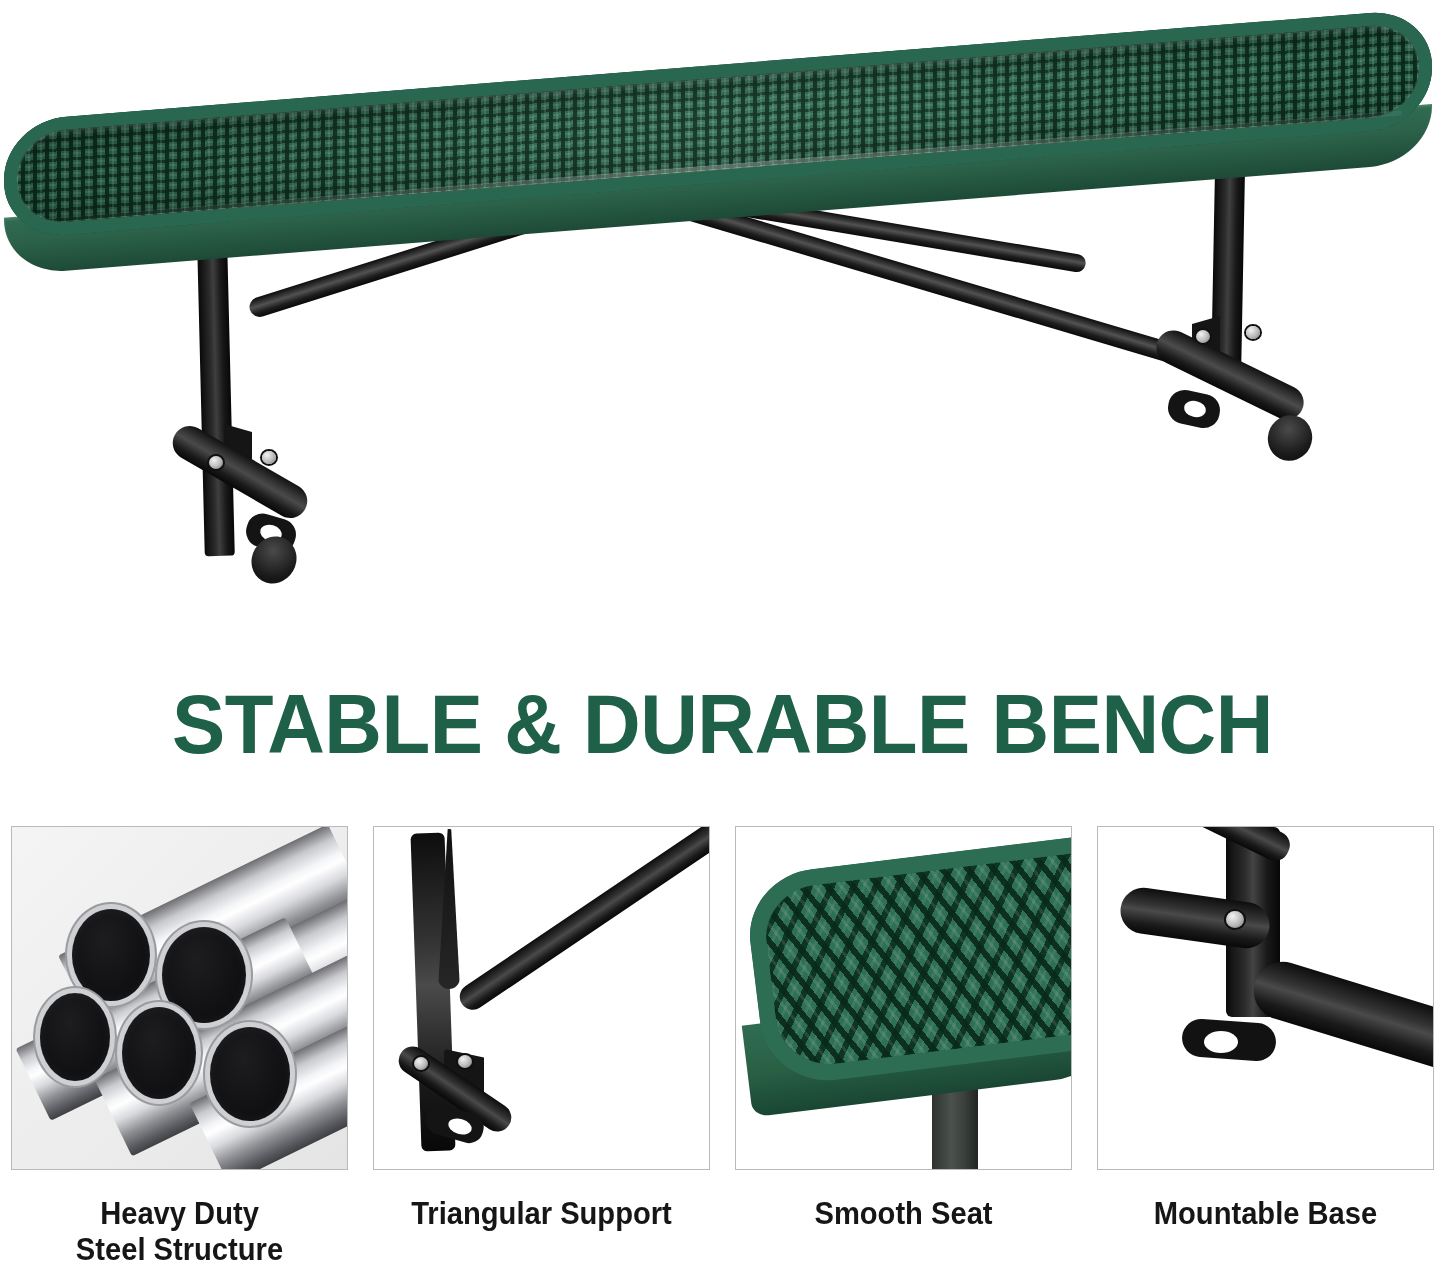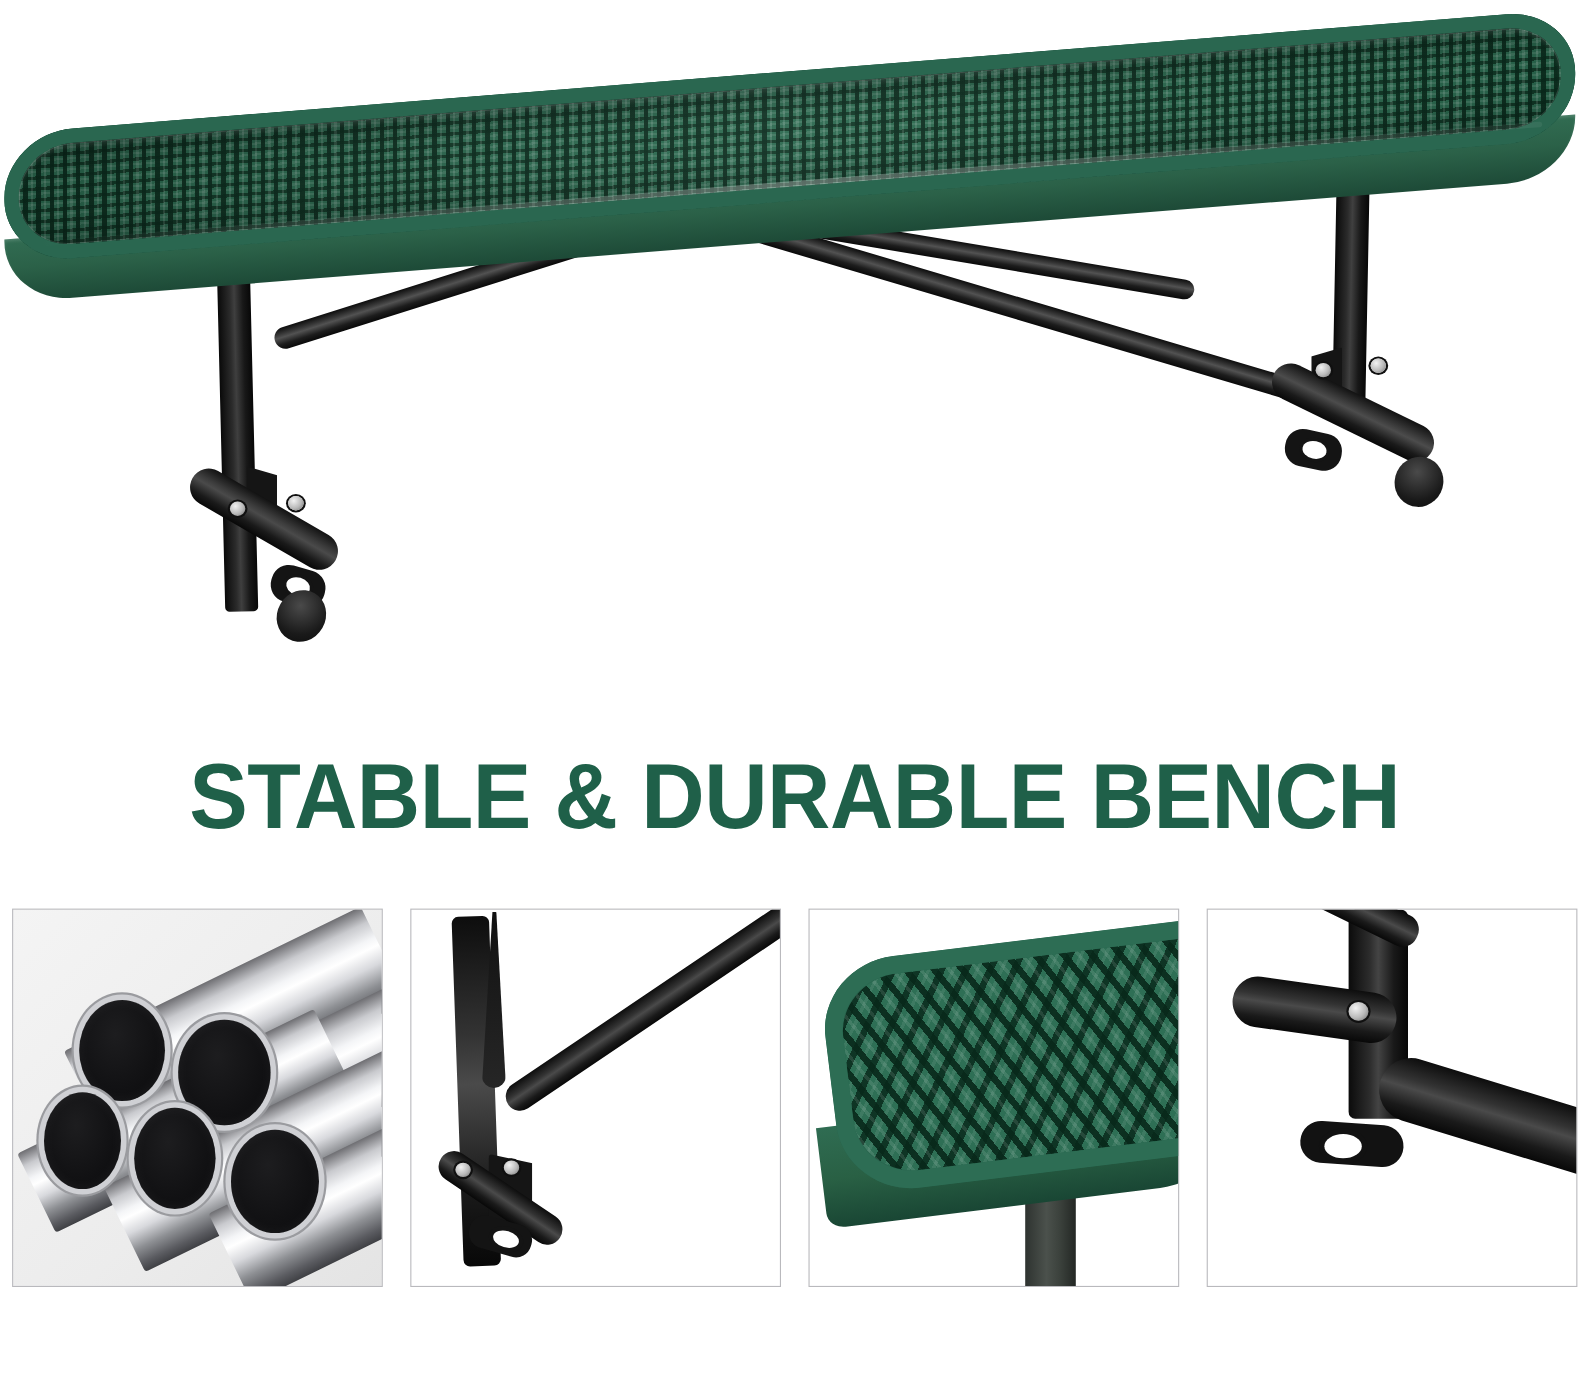--- a/index.html
+++ b/index.html
@@ -337,14 +337,29 @@
       <div class="blk blk-v" style="left:128px;top:0px;width:54px;height:190px;border-radius:6px;"></div>
       <div class="blk" style="left:-20px;top:10px;width:210px;height:30px;border-radius:14px;transform:rotate(26deg);transform-origin:right center;"></div>
       <div class="blk" style="left:22px;top:68px;width:150px;height:46px;border-radius:23px;transform:rotate(8deg);"></div>
       <div class="blk" style="left:152px;top:160px;width:230px;height:58px;border-radius:29px;transform:rotate(17deg);"></div>
       <div class="blk" style="left:84px;top:194px;width:94px;height:38px;border-radius:19px;background:#121212;transform:rotate(4deg);"></div>
       <div style="position:absolute;left:106px;top:204px;width:34px;height:22px;border-radius:50%;background:#fff;box-shadow:0 0 0 5px #121212;"></div>
       <div class="bolt" style="left:128px;top:84px;width:18px;height:17px;"></div>
     </div>
   </div>
 
+  <div class="caps">
+    <div class="cap c1">
+      <span>Heavy Duty</span>
+      <span class="l2">Steel Structure</span>
+    </div>
+    <div class="cap c2">
+      <span>Triangular Support</span>
+    </div>
+    <div class="cap c3">
+      <span>Smooth Seat</span>
+    </div>
+    <div class="cap c4">
+      <span>Mountable Base</span>
+    </div>
+  </div>
 
 </div>
 
 </body></html>

